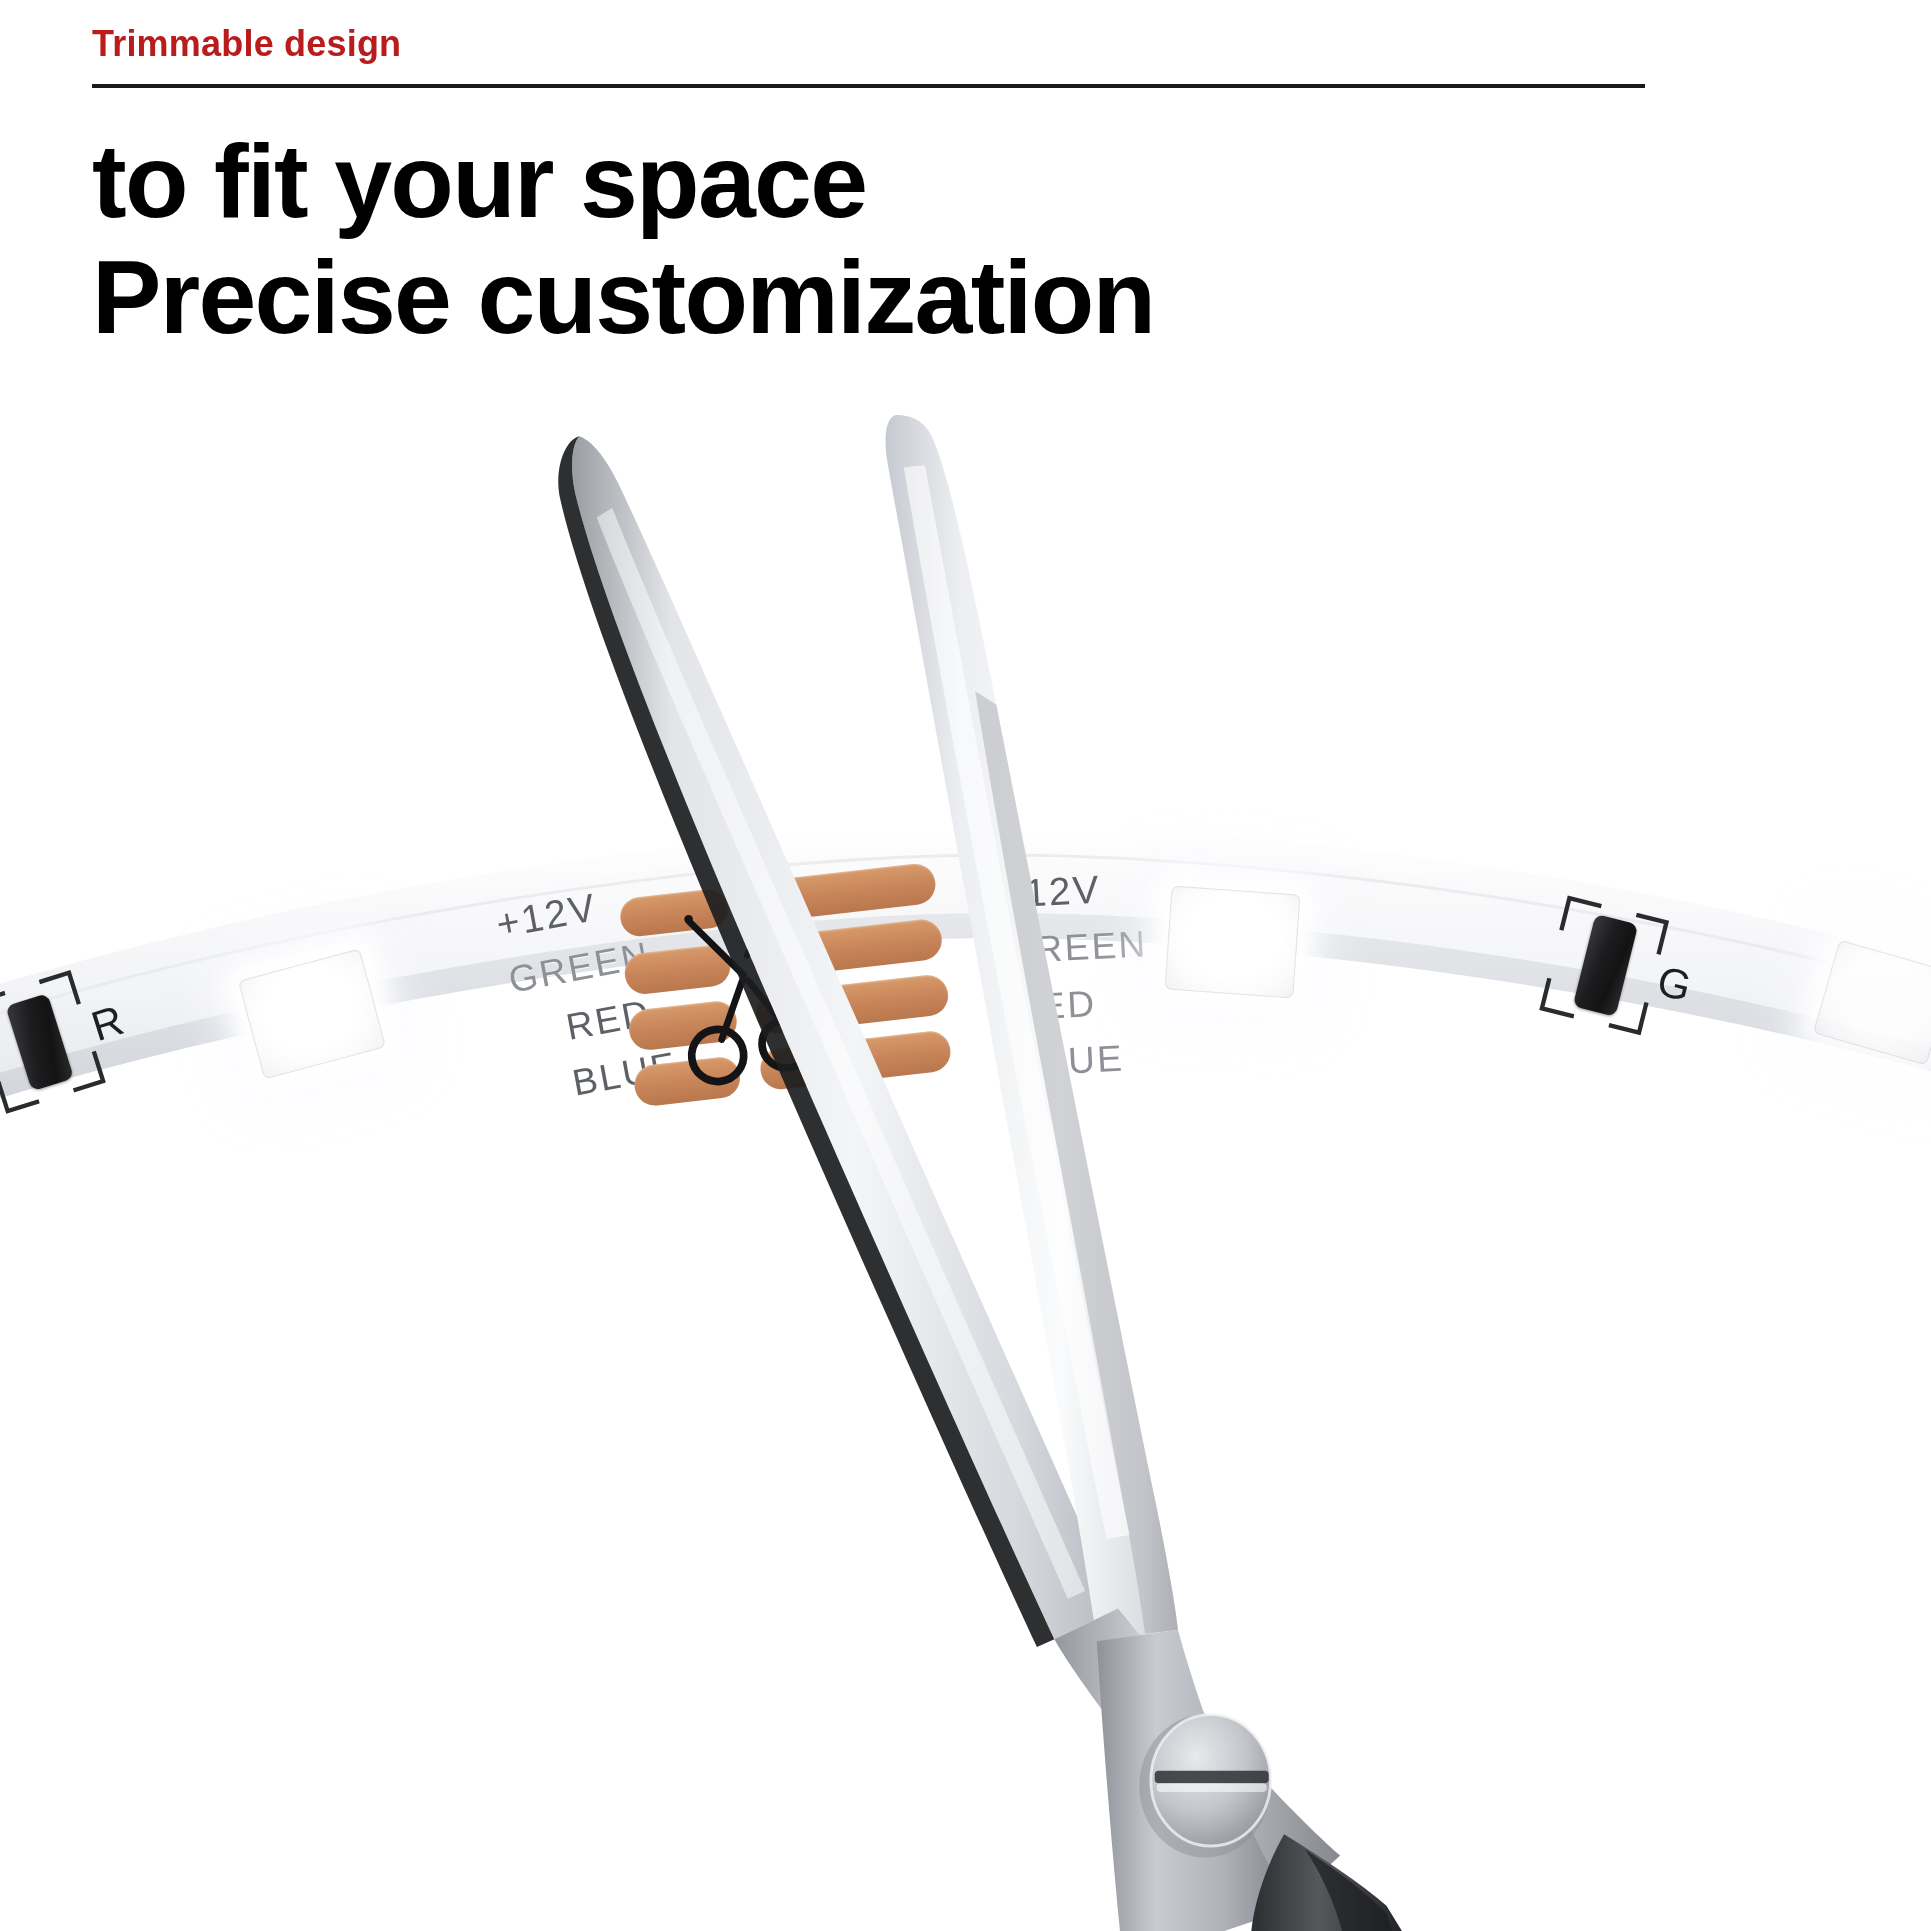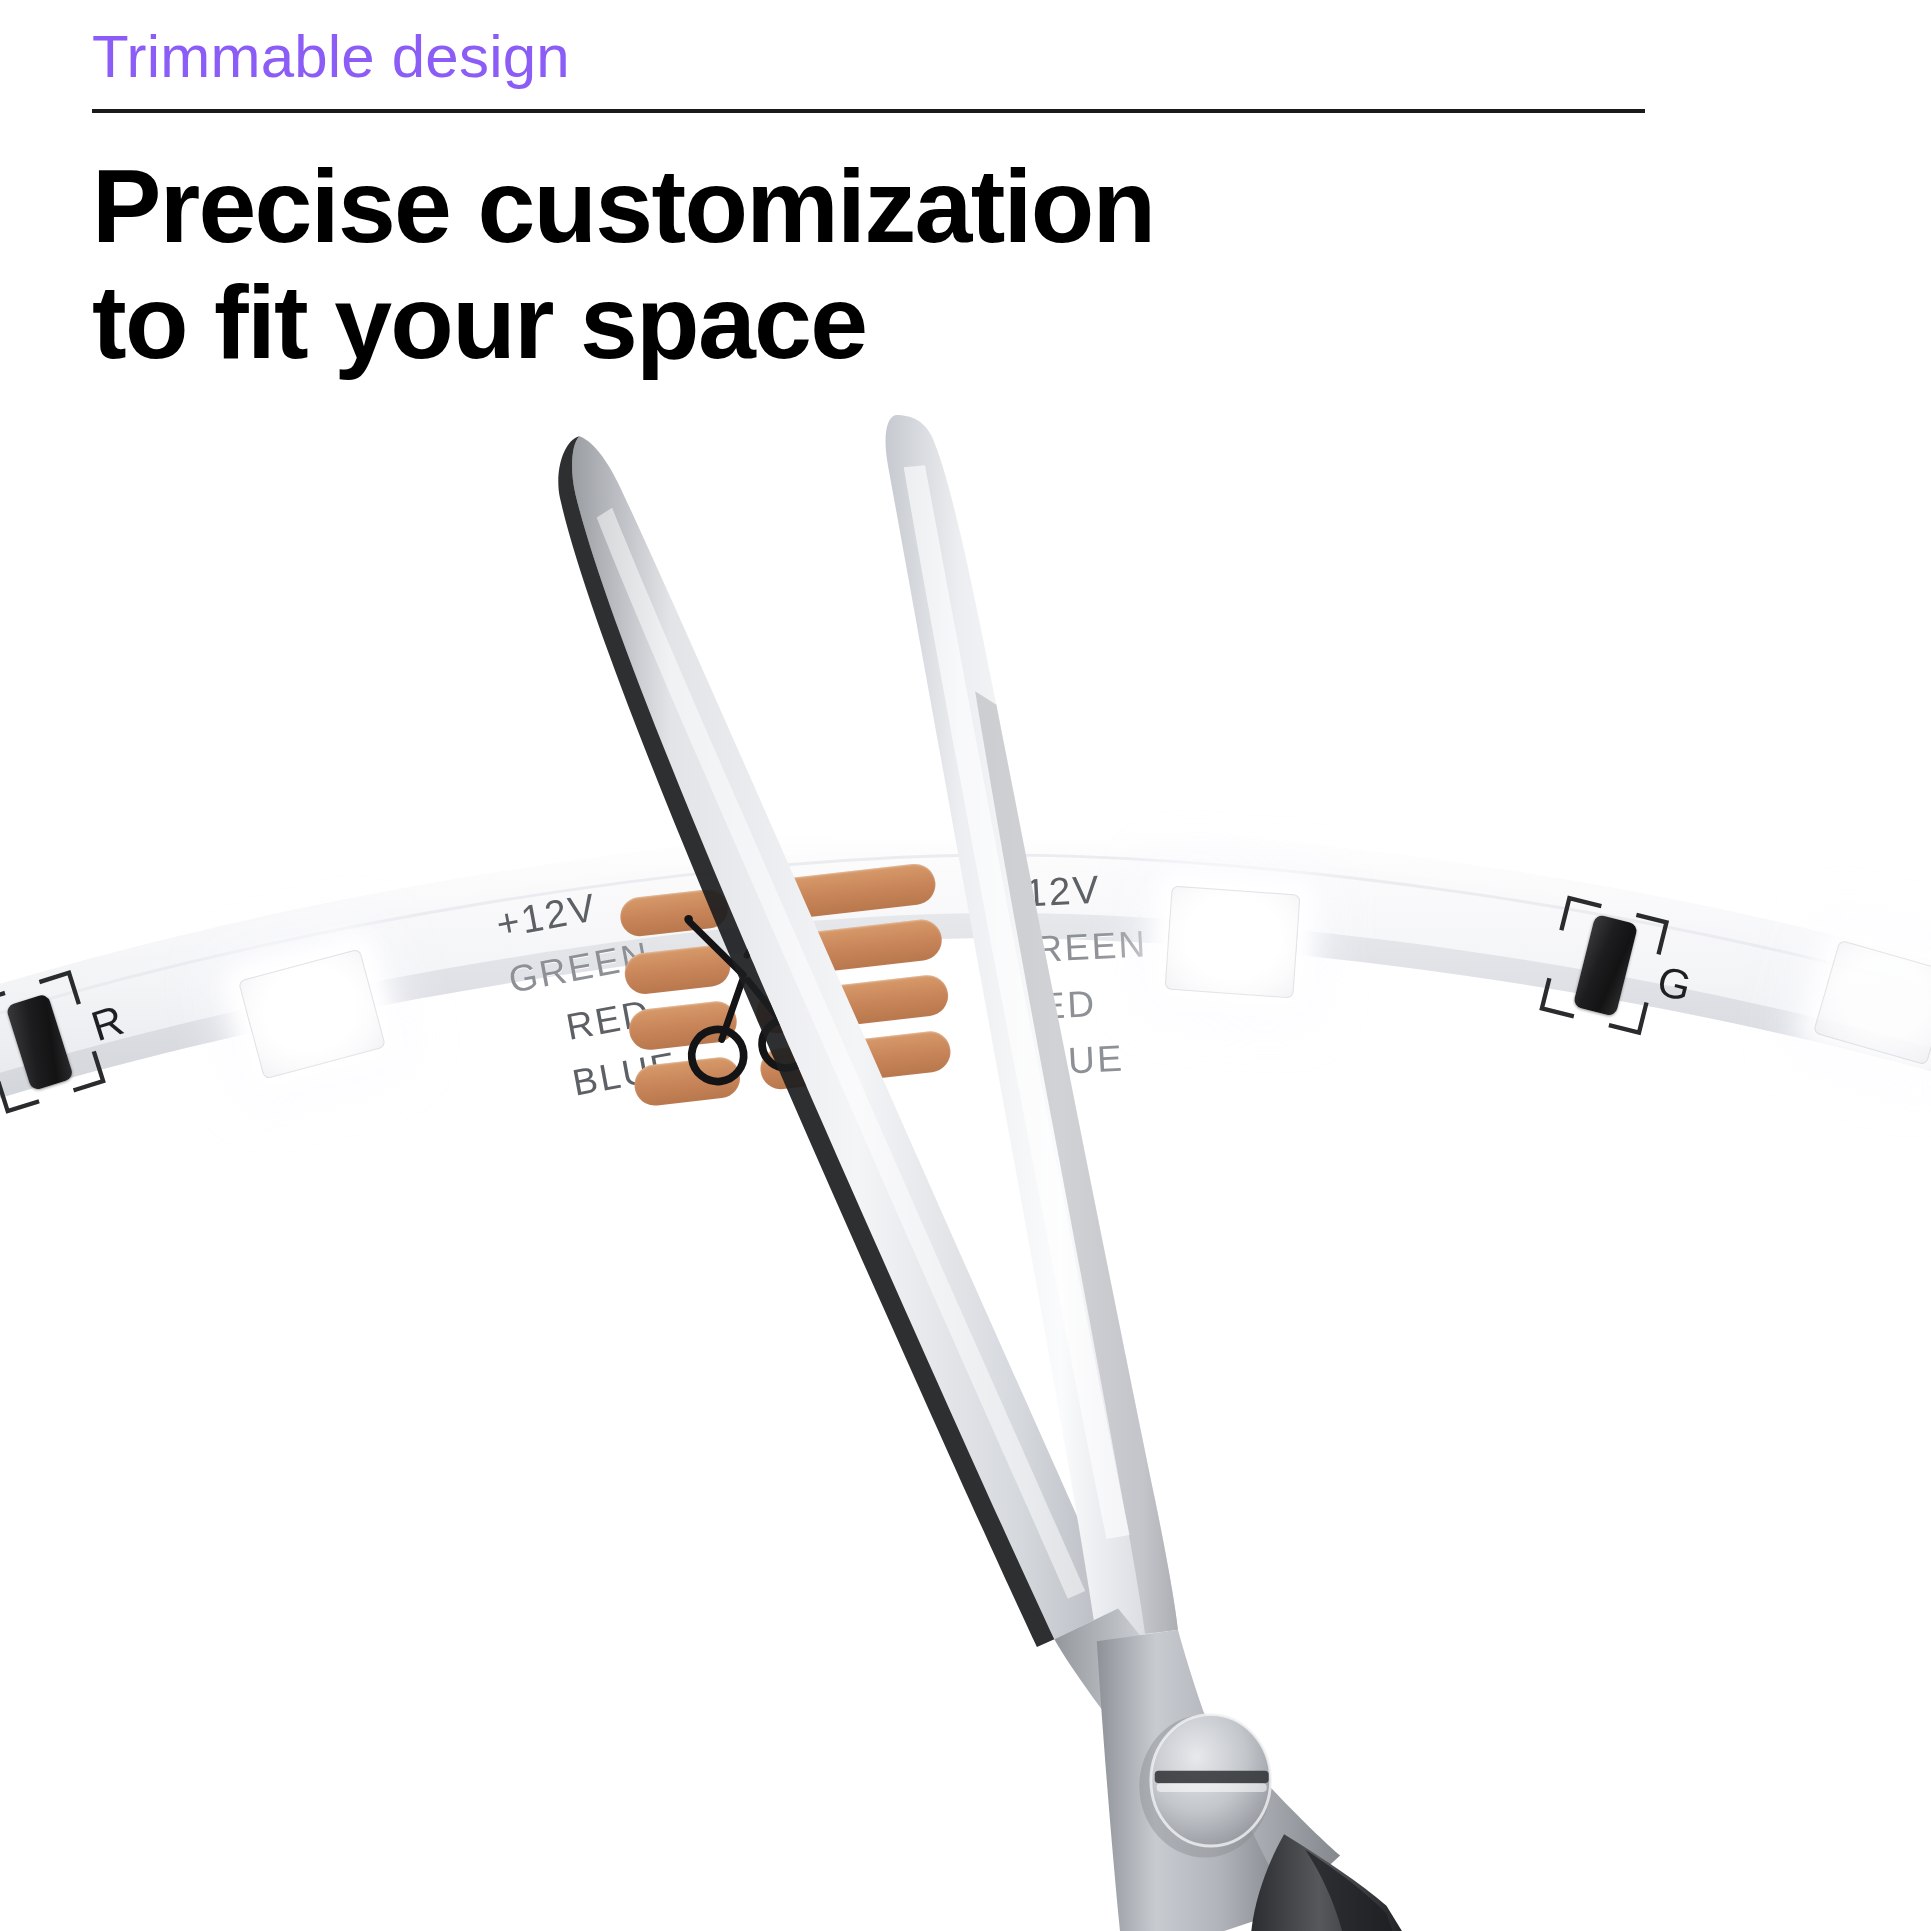--- a/index.html
+++ b/index.html
@@ -25,24 +25,24 @@
   }
 
   
   #header {
     position: absolute;
     left: 92px;
     top: 25px;
     width: 1554px;
   }
   #eyebrow {
-    font-size: 60px;
-    font-weight: 400;
+    font-size: 36px;
+    font-weight: 700;
     letter-spacing: 0.2px;
-    color: #8b5cf6;
+    color: #b91c1c;
     line-height: 1.05;
     white-space: nowrap;
   }
   #rule {
     margin-top: 21px;
     width: 1553px;
     height: 3.9px;
     background: #1a1a1a;
   }
   #headline {
@@ -125,22 +125,22 @@
 </style>
 </head>
 <body>
 
 <div id="page">
 
   <div id="header">
     <div id="eyebrow">Trimmable design</div>
     <div id="rule"></div>
     <div id="headline">
+      <span class="hl-line">to fit your space</span>
       <span class="hl-line">Precise customization</span>
-      <span class="hl-line">to fit your space</span>
     </div>
   </div>
 
   <div id="stage">
 
     <div class="strip-wrap">
 
       <svg class="strip-svg" viewBox="0 0 2090 330" xmlns="http://www.w3.org/2000/svg">
         <defs>
           <linearGradient id="stripFill" x1="0" y1="0" x2="0" y2="1">

